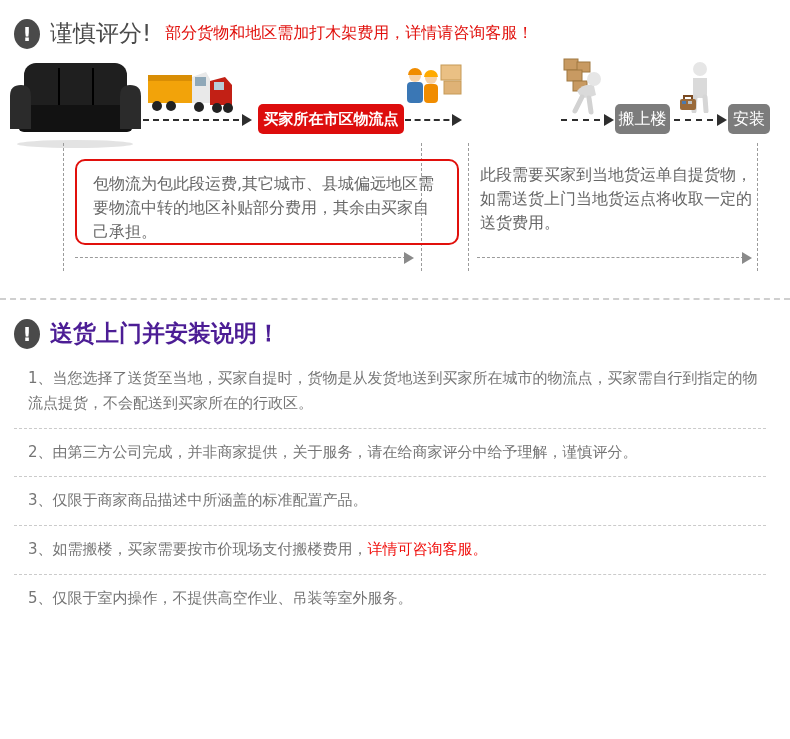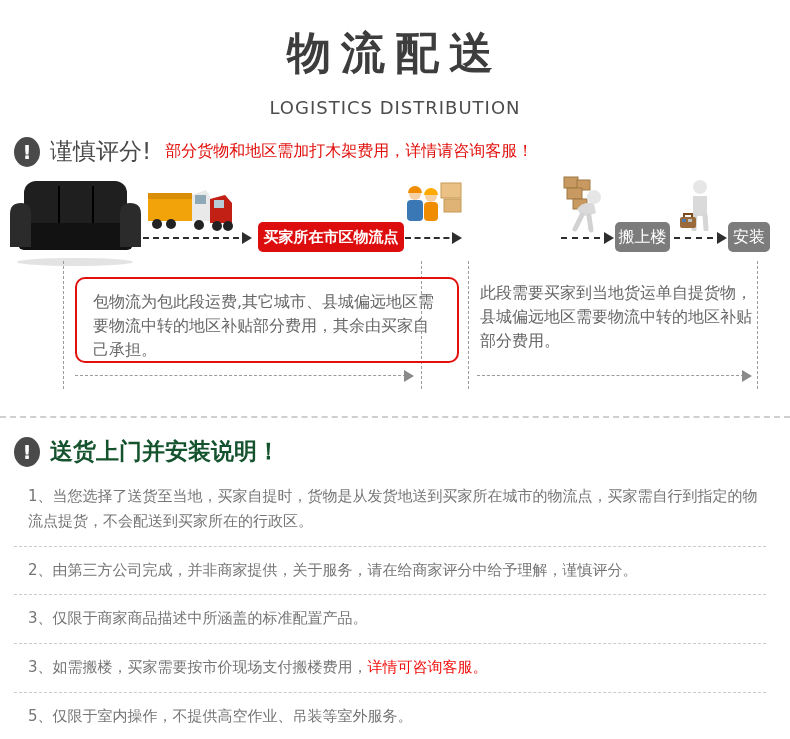--- a/index.html
+++ b/index.html
@@ -10,21 +10,21 @@
   .title-block { text-align: center; padding-top: 24px; }
   .main-title { font-size: 44px; font-weight: bold; color: #3d3d3d; letter-spacing: 10px; margin: 0; }
   .sub-title { font-size: 18px; color: #4c4c4c; letter-spacing: 1px; margin-top: 14px; }
 
   
   .sec-head { display: flex; align-items: center; gap: 10px; padding-left: 14px; margin-top: 18px; }
   .bang { flex: 0 0 auto; width: 26px; height: 30px; border-radius: 50%; background: #4a4a4a;
           color: #fff; font-size: 20px; font-weight: bold; display: flex; align-items: center; justify-content: center; }
   .sec-title-1 { font-size: 23px; color: #4a4a4a; }
   .sec-note { font-size: 16px; color: #e1100c; margin-left: 4px; }
-  .sec-title-2 { font-size: 23px; font-weight: bold; color: #14532d; }
+  .sec-title-2 { font-size: 23px; font-weight: bold; color: #4c1d95; }
 
   
   .diagram { position: relative; height: 245px; margin-top: 4px; }
   .abs { position: absolute; }
 
   .flow-btn { position: absolute; height: 30px; line-height: 30px; text-align: center;
               color: #fff; font-size: 16px; border-radius: 5px; white-space: nowrap; }
   .red-btn { background: #dd0d0d; font-weight: bold; font-size: 15px; }
   .gray-btn { background: #7c7c7c; }
 
@@ -50,24 +50,20 @@
   .item:last-child { border-bottom: none; }
   .red-inline { color: #f00f0c; }
 
   svg { display: block; }
 </style>
 </head>
 <body>
 
 <div class="page">
 
-  <div class="title-block">
-    <h1 class="main-title">物流配送</h1>
-    <div class="sub-title">LOGISTICS DISTRIBUTION</div>
-  </div>
 
   <div class="sec-head">
     <span class="bang">!</span>
     <span class="sec-title-1">谨慎评分!</span>
     <span class="sec-note">部分货物和地区需加打木架费用，详情请咨询客服！</span>
   </div>
 
   <div class="diagram">
 
     <div class="abs" style="left:8px; top:6px;">
@@ -153,21 +149,21 @@
     <div class="flow-btn gray-btn" style="left:728px; top:51px; width:42px;">安装</div>
 
     <div class="vline" style="left:63px; top:90px; height:128px;"></div>
     <div class="vline" style="left:421px; top:90px; height:128px;"></div>
     <div class="vline" style="left:468px; top:90px; height:128px;"></div>
     <div class="vline" style="left:757px; top:90px; height:128px;"></div>
 
     <div class="note-box" style="left:75px; top:106px; width:384px; height:86px;">包物流为包此段运费,其它城市、县城偏远地区需要物流中转的地区补贴部分费用，其余由买家自己承担。</div>
     <div class="harrow light" style="left:75px; top:204px; width:336px;"></div>
 
-    <div class="note-plain" style="left:480px; top:110px; width:276px;">此段需要买家到当地货运单自提货物，县城偏远地区需要物流中转的地区补贴部分费用。</div>
+    <div class="note-plain" style="left:480px; top:110px; width:276px;">此段需要买家到当地货运单自提货物，如需送货上门当地货运点将收取一定的送货费用。</div>
     <div class="harrow light" style="left:477px; top:204px; width:272px;"></div>
   </div>
 
   <div class="big-sep"></div>
 
   <div class="instructions">
     <div class="sec-head">
       <span class="bang">!</span>
       <span class="sec-title-2">送货上门并安装说明！</span>
     </div>

